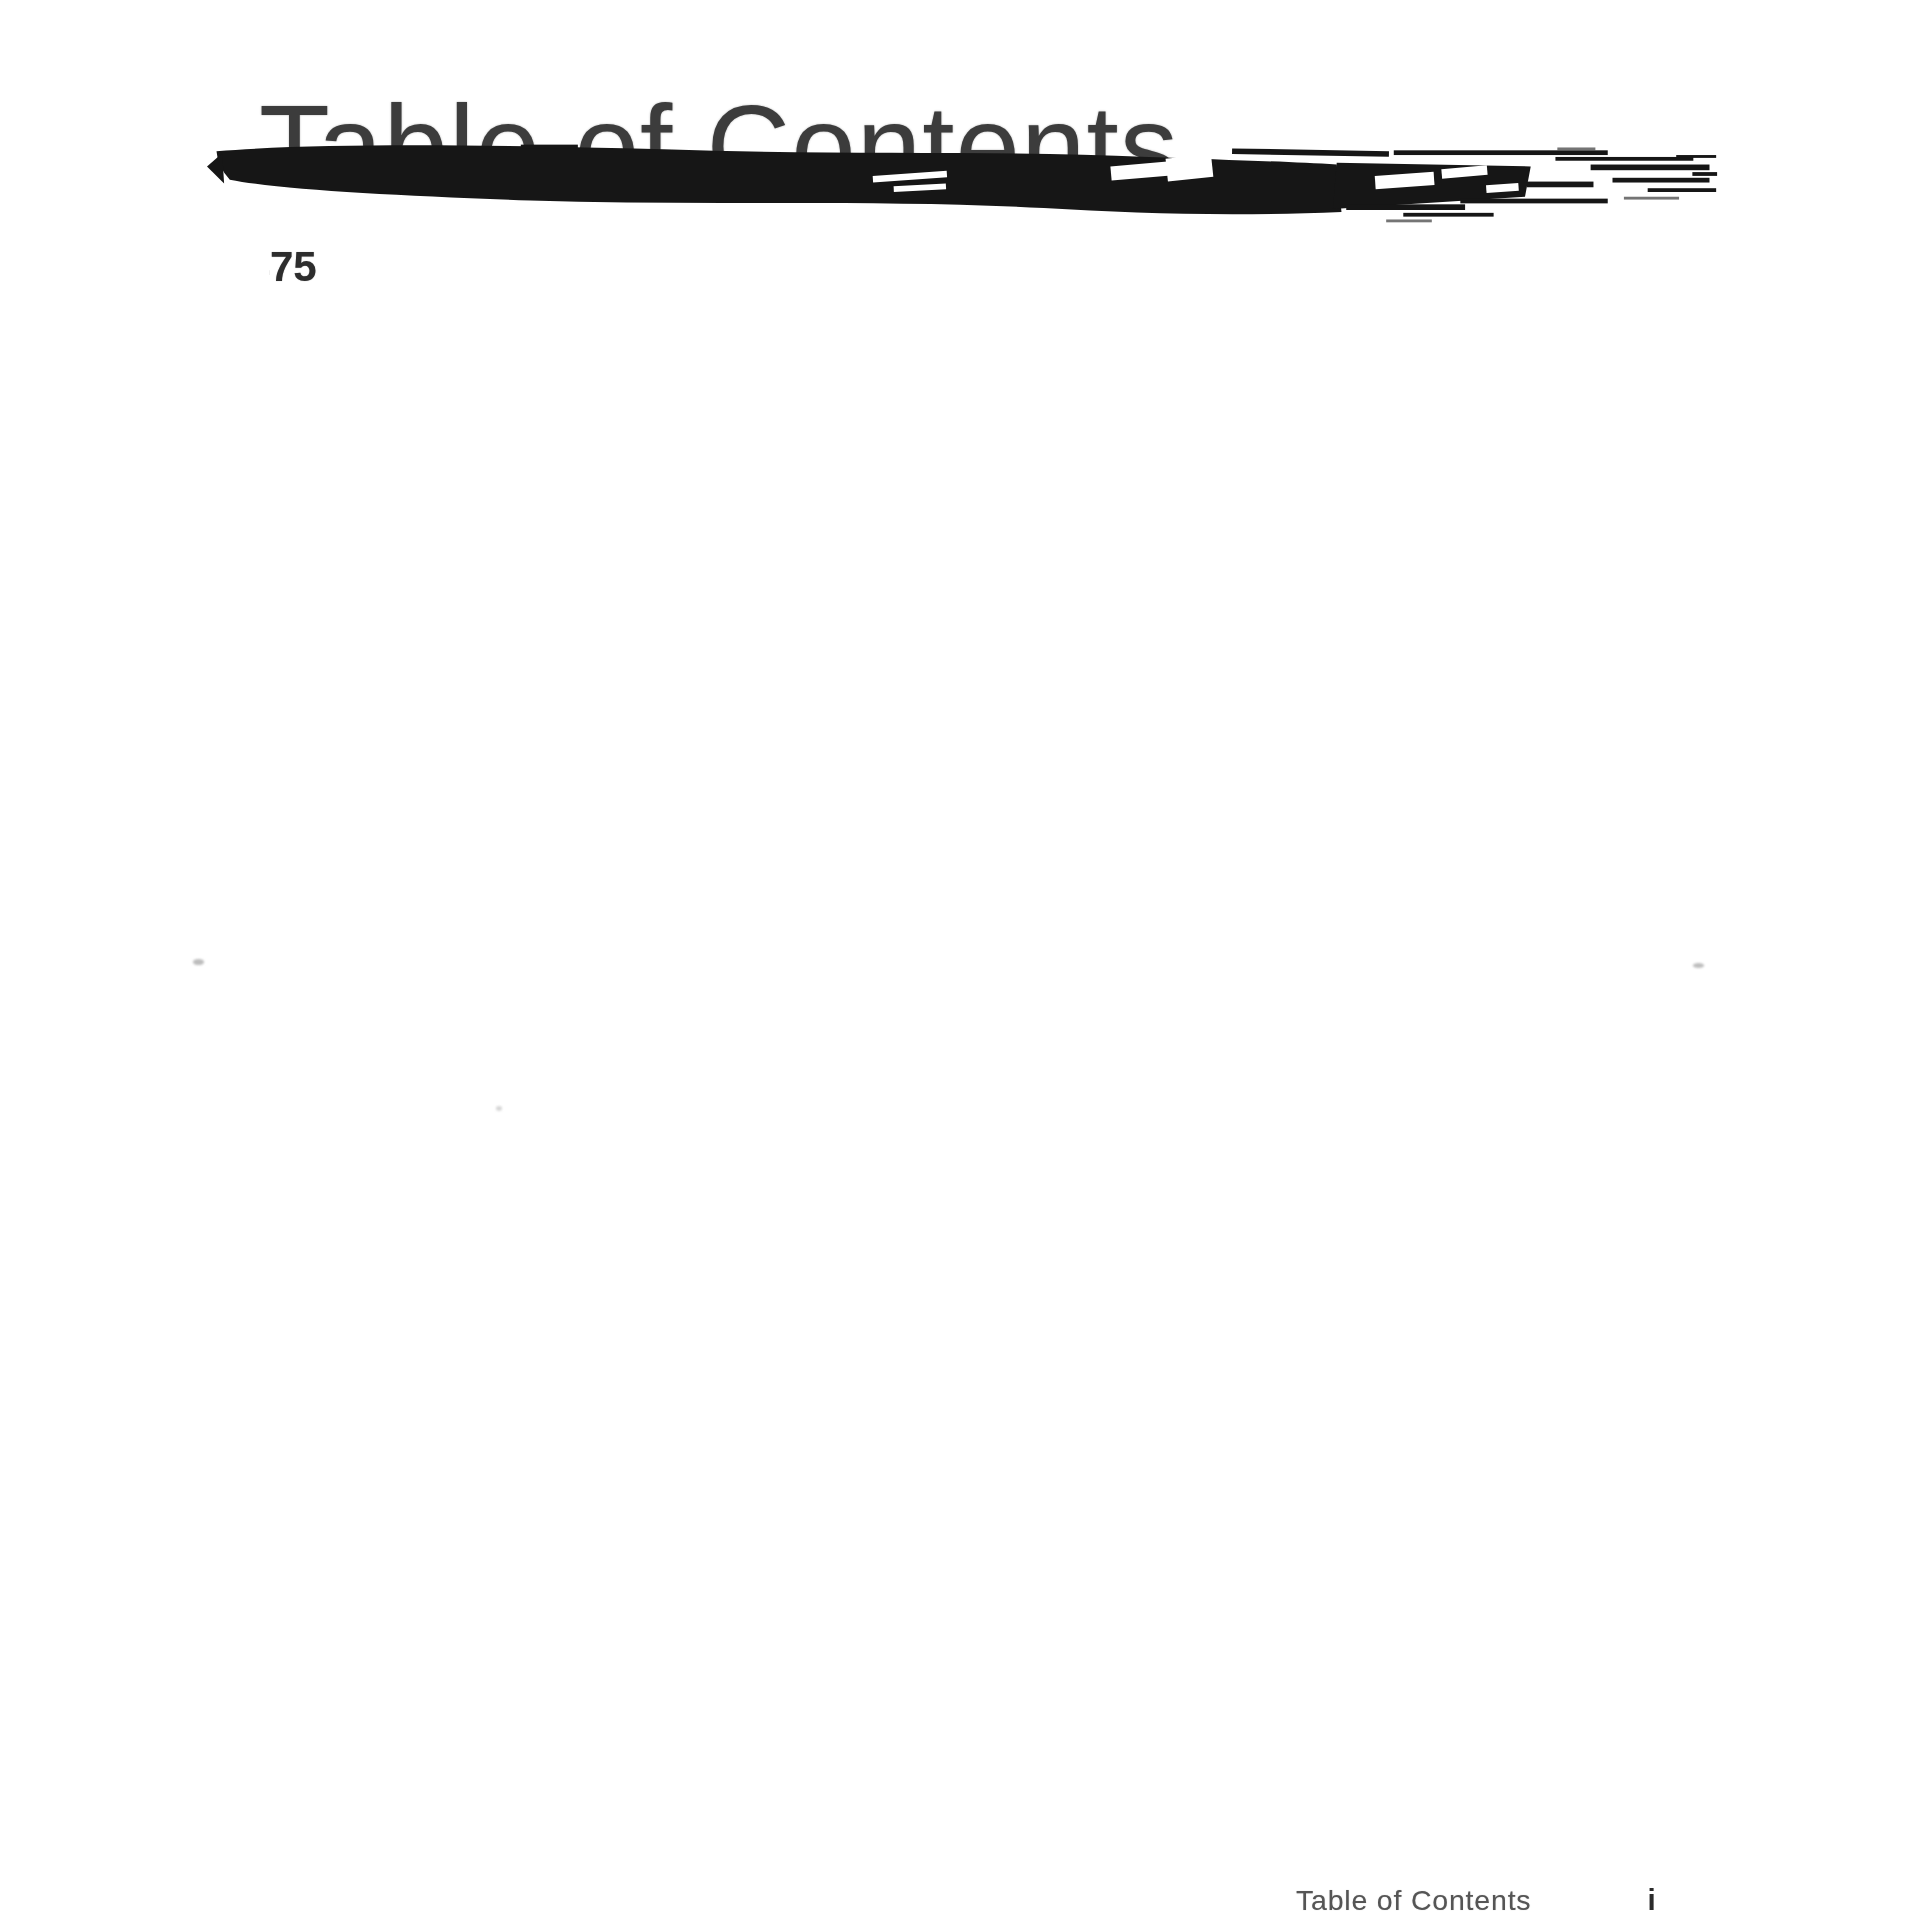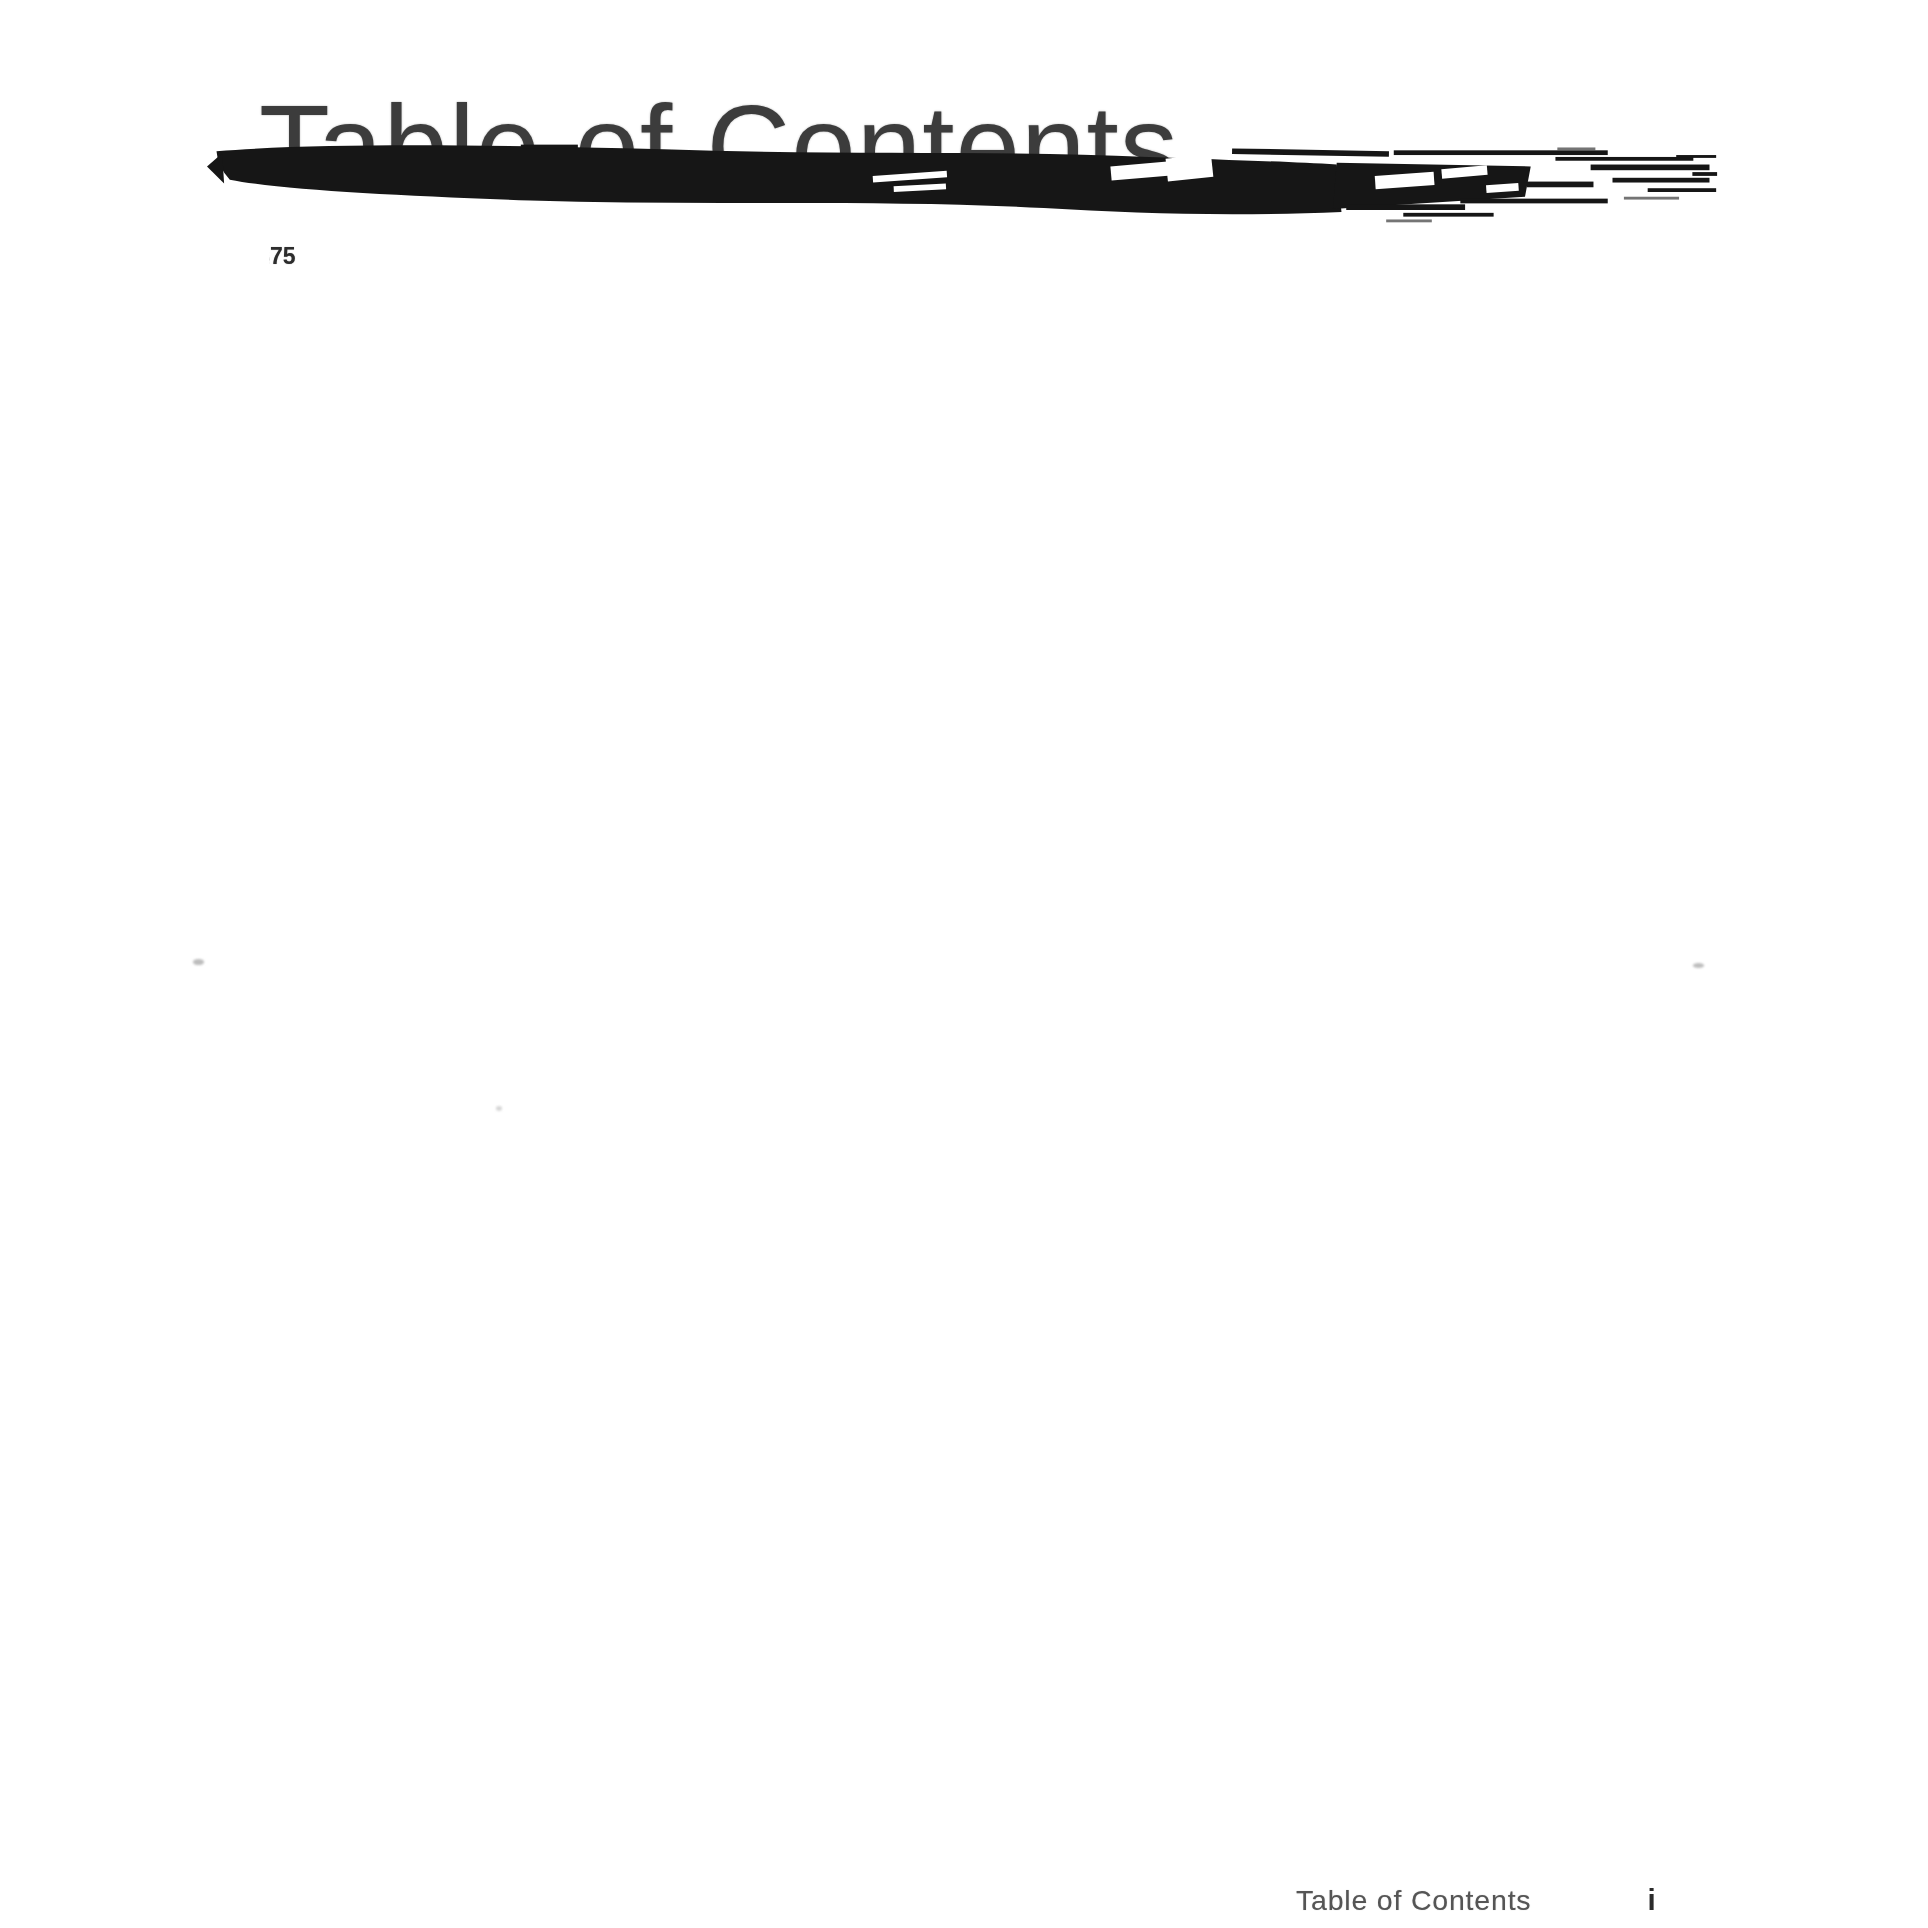--- a/index.html
+++ b/index.html
@@ -33,21 +33,21 @@
   .row{display:flex;align-items:center;height:68px;}
   .row .label{
     font-size:35px;font-weight:700;color:#2d2d2d;
     letter-spacing:0.3px;white-space:nowrap;
     text-shadow:0 0 1px rgba(45,45,45,.45);
   }
   .row.item{padding-left:27.6px;}
   .row.section .label{font-size:42px;letter-spacing:0;color:#292929;}
   .row .page{
     margin-left:auto;
-    font-size:23px;font-weight:700;color:#2d2d2d;
+    font-size:42px;font-weight:700;color:#2d2d2d;
     text-shadow:0 0 1px rgba(45,45,45,.45);
   }
   
   .footer{
     position:absolute;left:1296px;top:1883px;
     display:flex;align-items:baseline;
     white-space:nowrap;
   }
   .footer .footer-label{
     font-size:28.5px;font-weight:400;color:#555;

